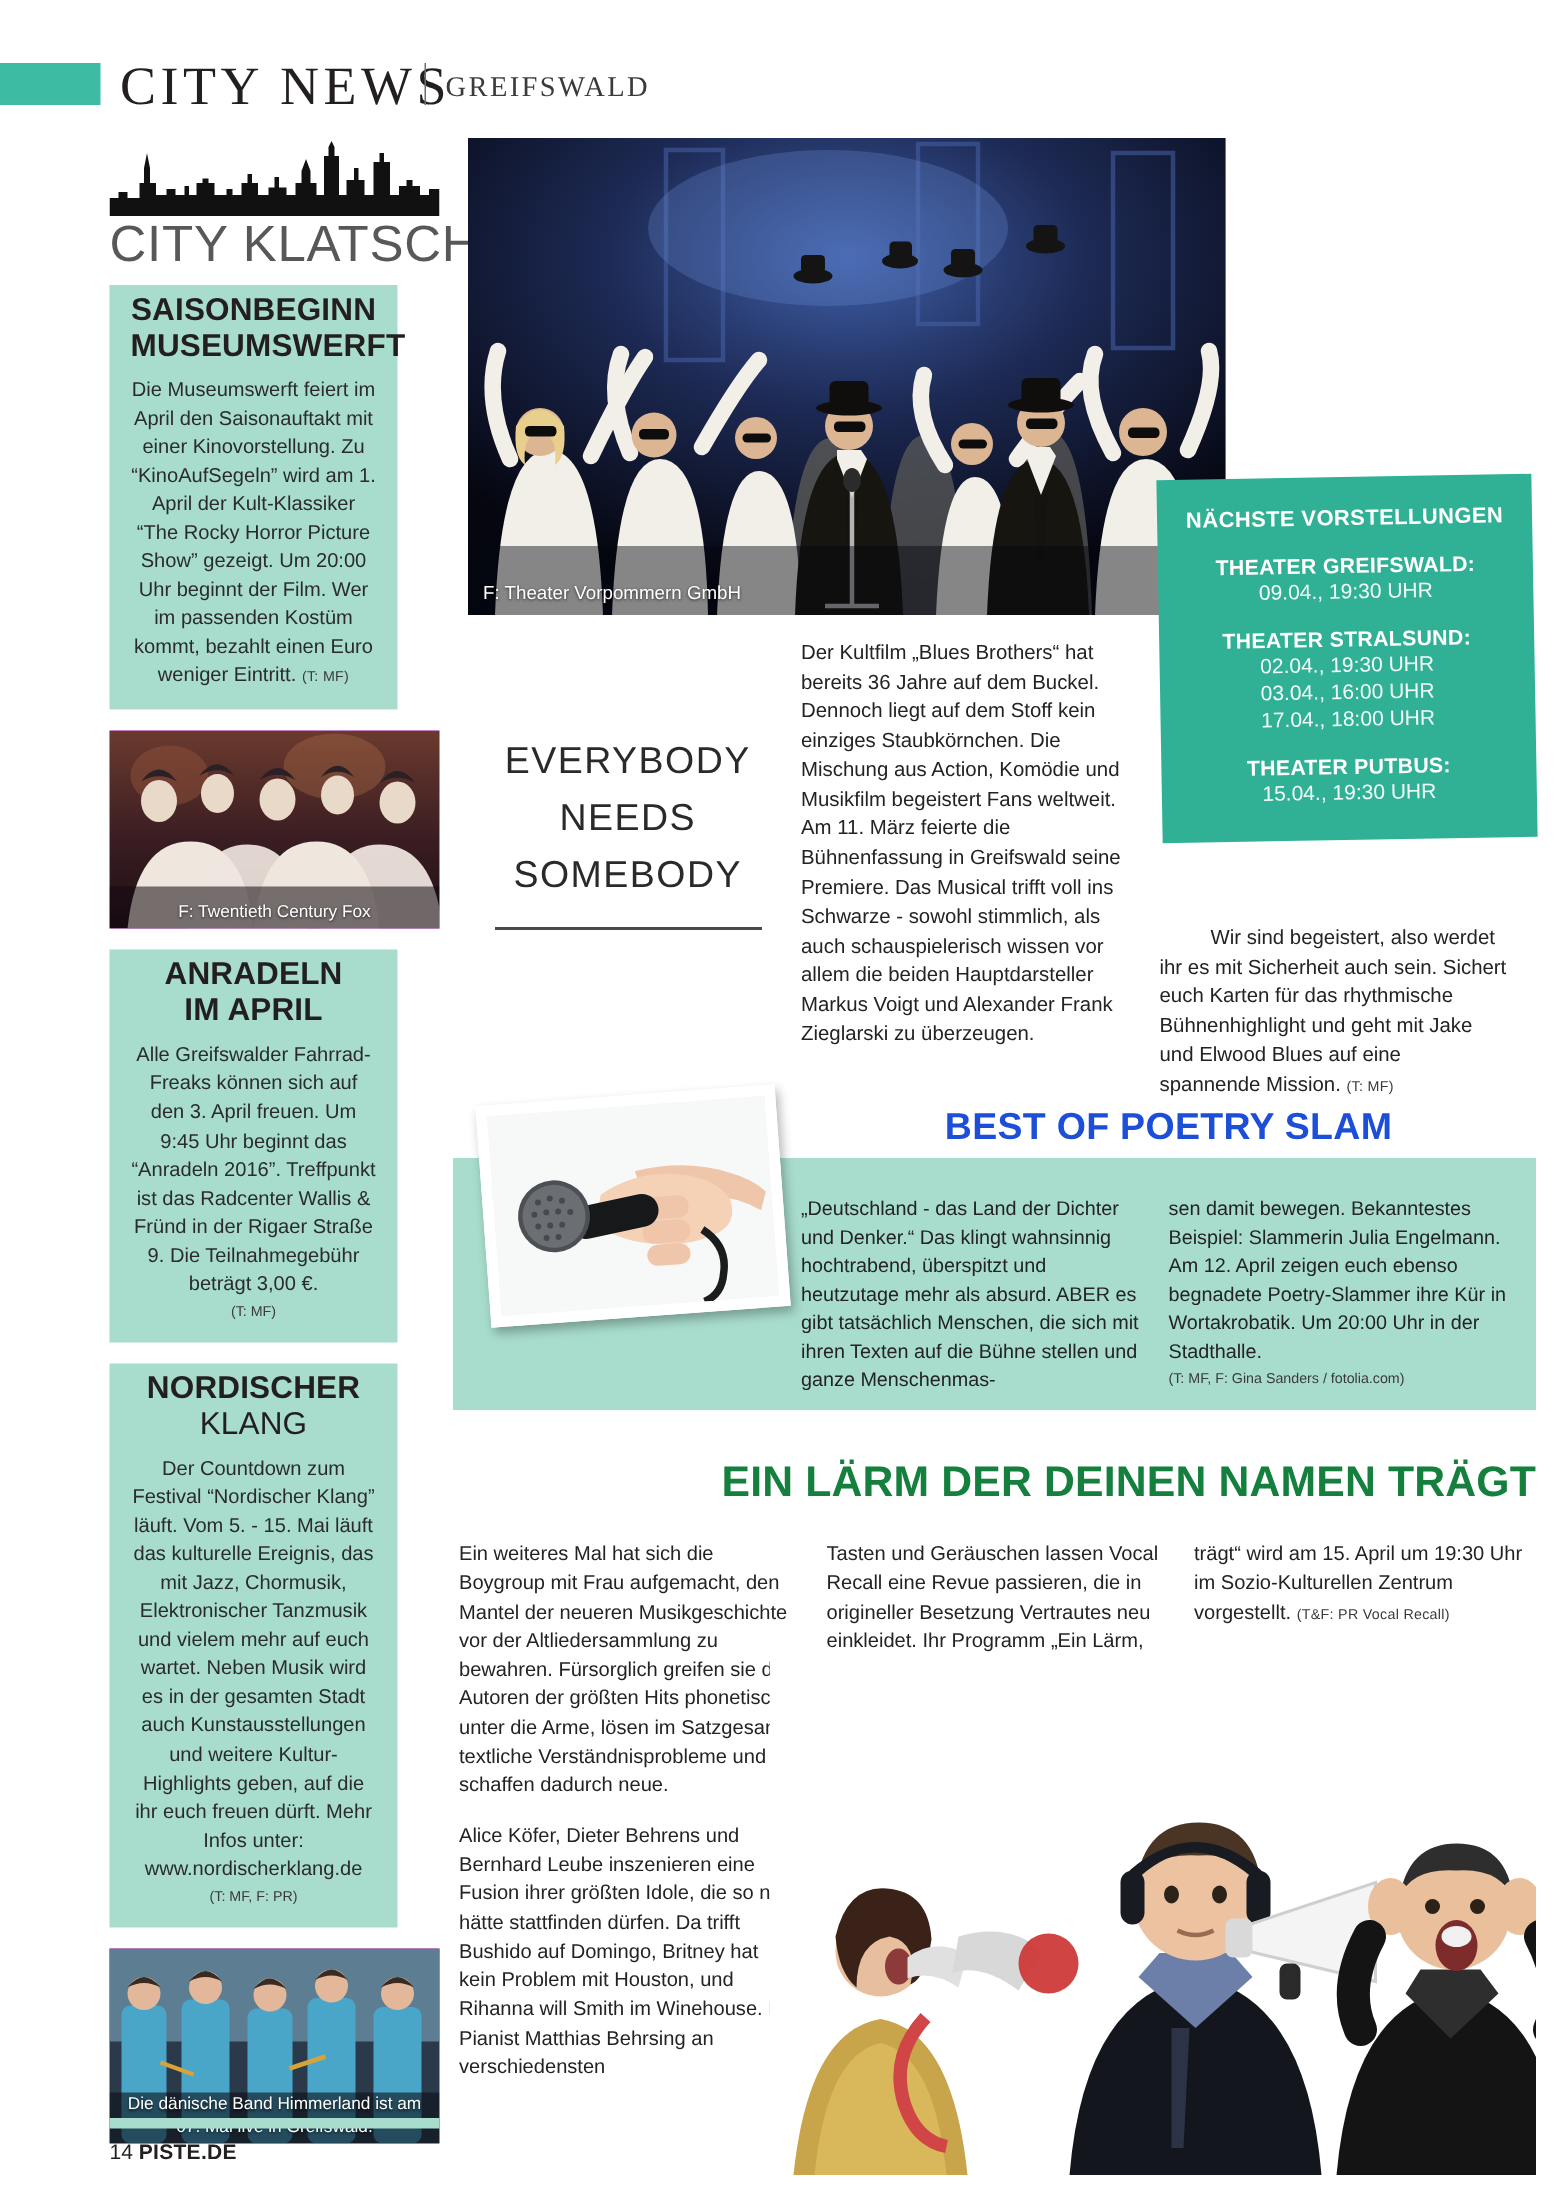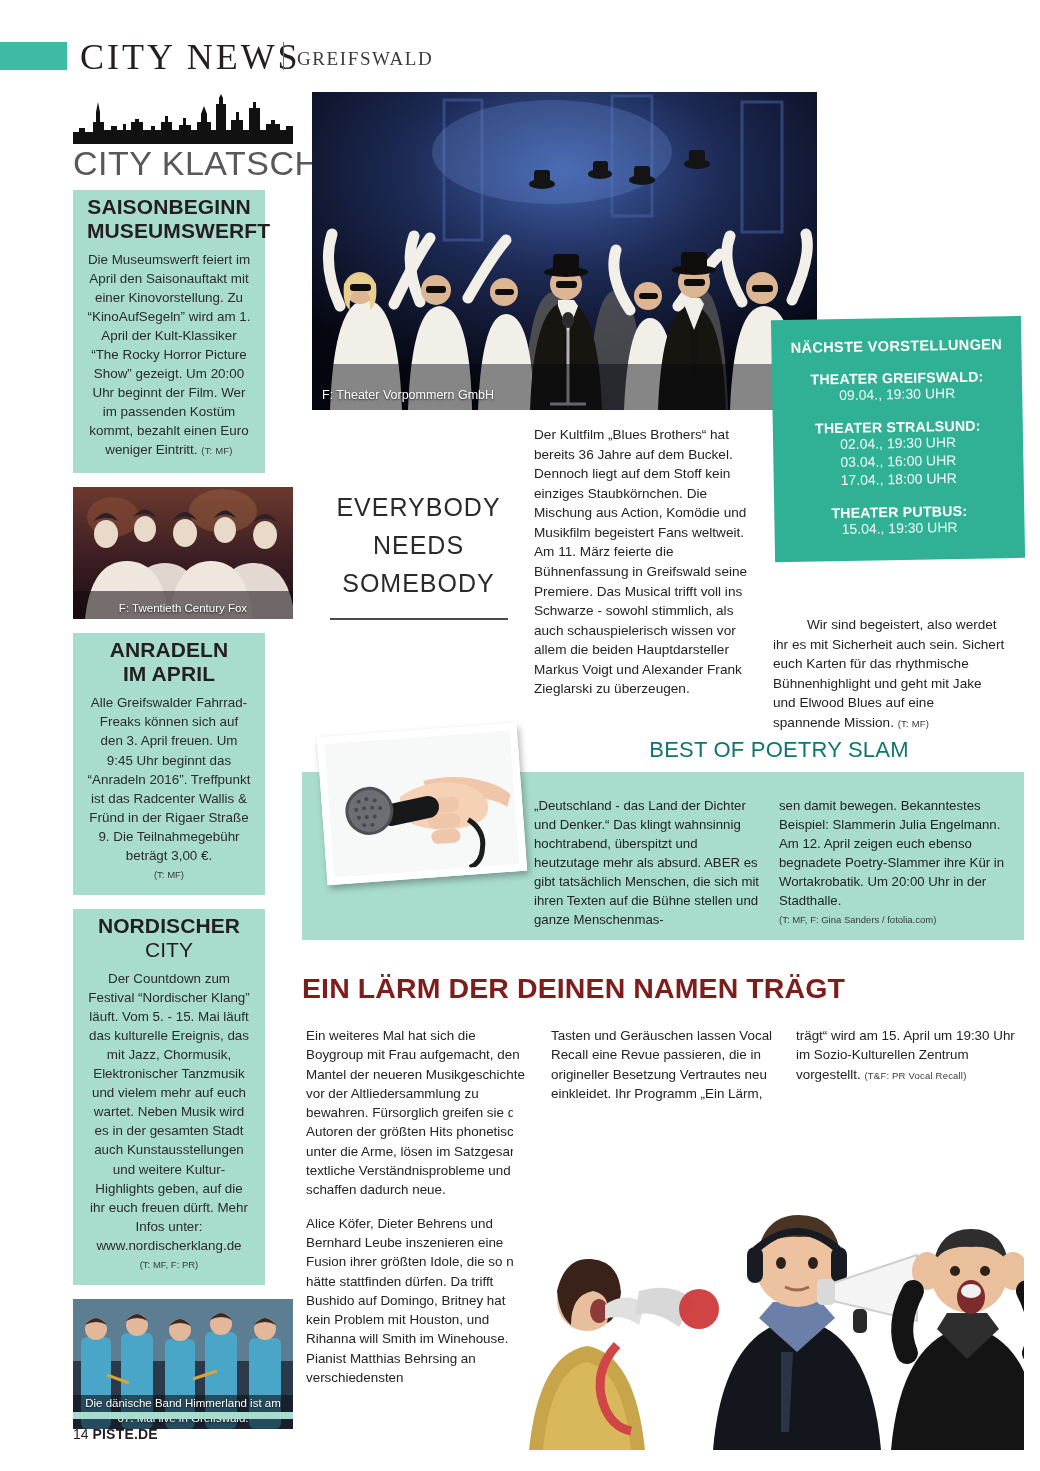--- a/index.html
+++ b/index.html
@@ -214,24 +214,24 @@
     text-indent: 34px;
     margin-top: 37px;
   }
 
   
   .slam-title {
     position: absolute;
     left: 534px; top: 737px;
     width: 490px;
     text-align: center;
-    font-size: 22px;
-    font-weight: normal;
+    font-size: 25px;
+    font-weight: bold;
     letter-spacing: 0.2px;
-    color: #0f766e;
+    color: #1d4ed8;
   }
   .slam-band {
     position: absolute;
     left: 302px; top: 772px;
     width: 722px;
     height: 168px;
     background: #a8ddcd;
   }
   .slam-cols {
     position: absolute;
@@ -256,25 +256,25 @@
     transform: rotate(-4.2deg);
     box-shadow: 2px 4px 7px rgba(0,0,0,.30);
     overflow: hidden;
   }
 
   
   .larm-title {
     position: absolute;
     left: 302px; top: 972px;
     width: 722px;
-    text-align: left;
+    text-align: right;
     font-size: 28.5px;
     font-weight: bold;
     letter-spacing: 0.1px;
-    color: #7f1d1d;
+    color: #15803d;
   }
   .larm-cols {
     position: absolute;
     left: 306px; top: 1026px;
     width: 718px;
     display: flex;
     gap: 18px;
   }
   .larm-cols .col {
     width: 227px;
@@ -380,21 +380,21 @@
         <span>IM APRIL</span>
       </h2>
       <p><span>Alle Greifswalder Fahrrad-Freaks können sich auf den 3. April freuen. Um 9:45 Uhr beginnt das “Anradeln 2016”. Treffpunkt ist das Radcenter Wallis &amp; Fründ in der Rigaer Straße 9. Die Teilnahmegebühr beträgt 3,00 €.</span>
         <span class="credit-line">(T: MF)</span>
       </p>
     </div>
 
     <div class="tealbox">
       <h2>
         <span>NORDISCHER</span><br>
-        <span class="light">CITY</span>
+        <span class="light">KLANG</span>
       </h2>
       <p><span>Der Countdown zum Festival “Nordischer Klang” läuft. Vom 5. - 15. Mai läuft das kulturelle Ereignis, das mit Jazz, Chormusik, Elektronischer Tanzmusik und vielem mehr auf euch wartet. Neben Musik wird es in der gesamten Stadt auch Kunstausstellungen und weitere Kultur-Highlights geben, auf die ihr euch freuen dürft. Mehr Infos unter: www.nordischerklang.de</span>
         <span class="credit-line">(T: MF, F: PR)</span>
       </p>
     </div>
 
     <div class="photo band-photo">
       <svg width="220" height="130" viewBox="0 0 220 130">
         <rect width="220" height="130" fill="#2b3a4a"></rect>
         <rect width="220" height="62" fill="#5d7d92"></rect>

